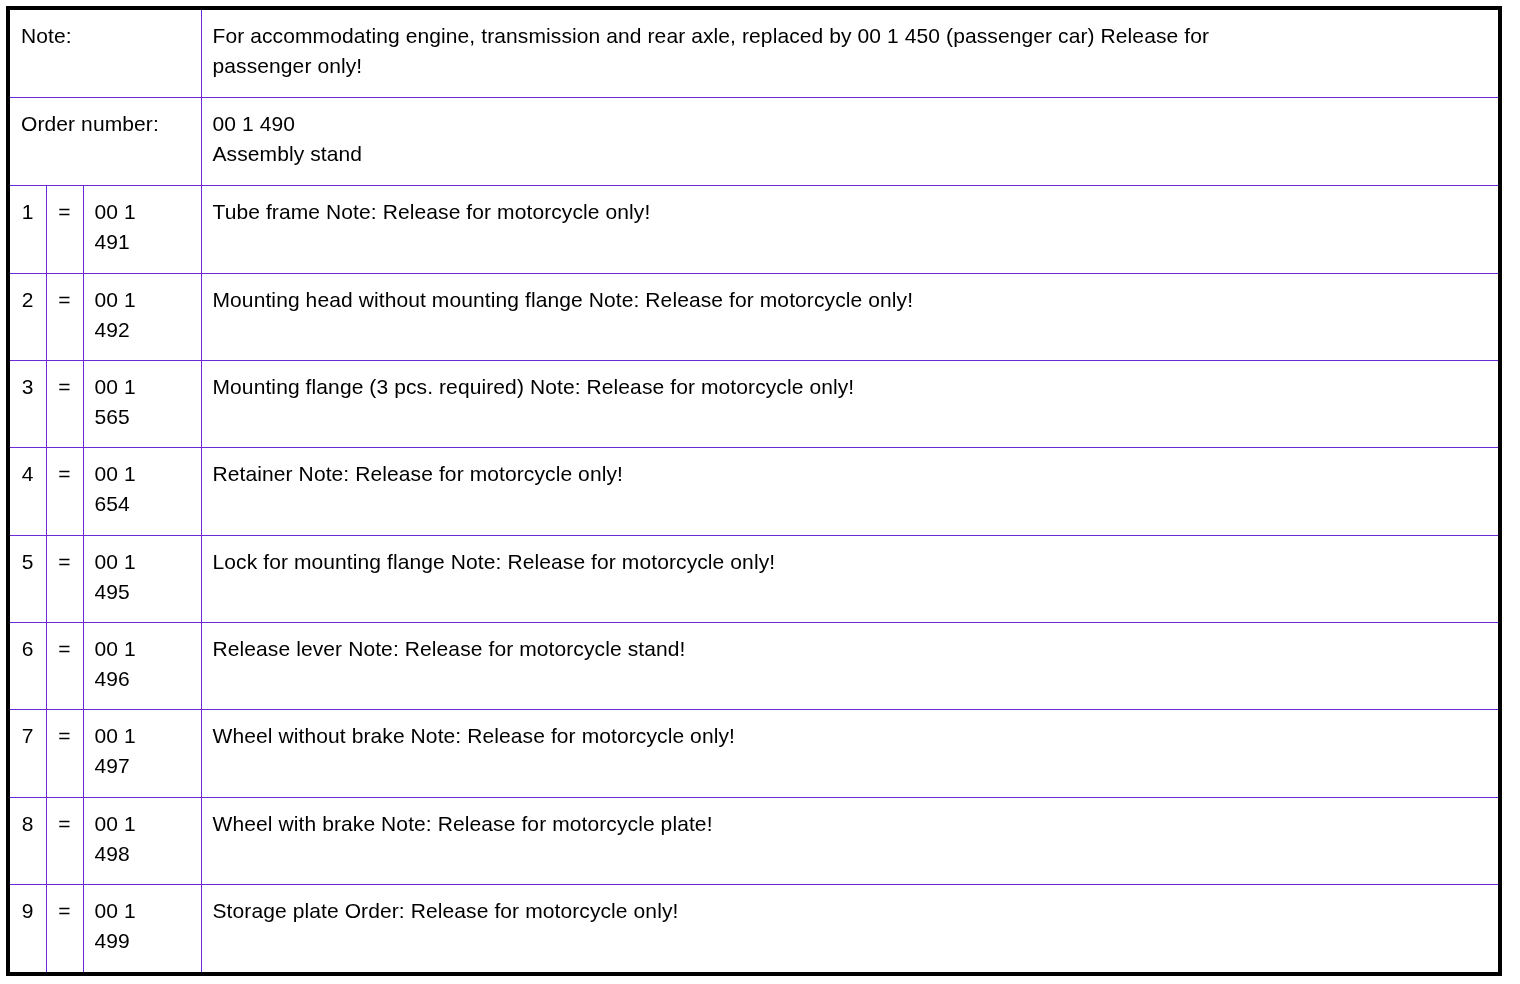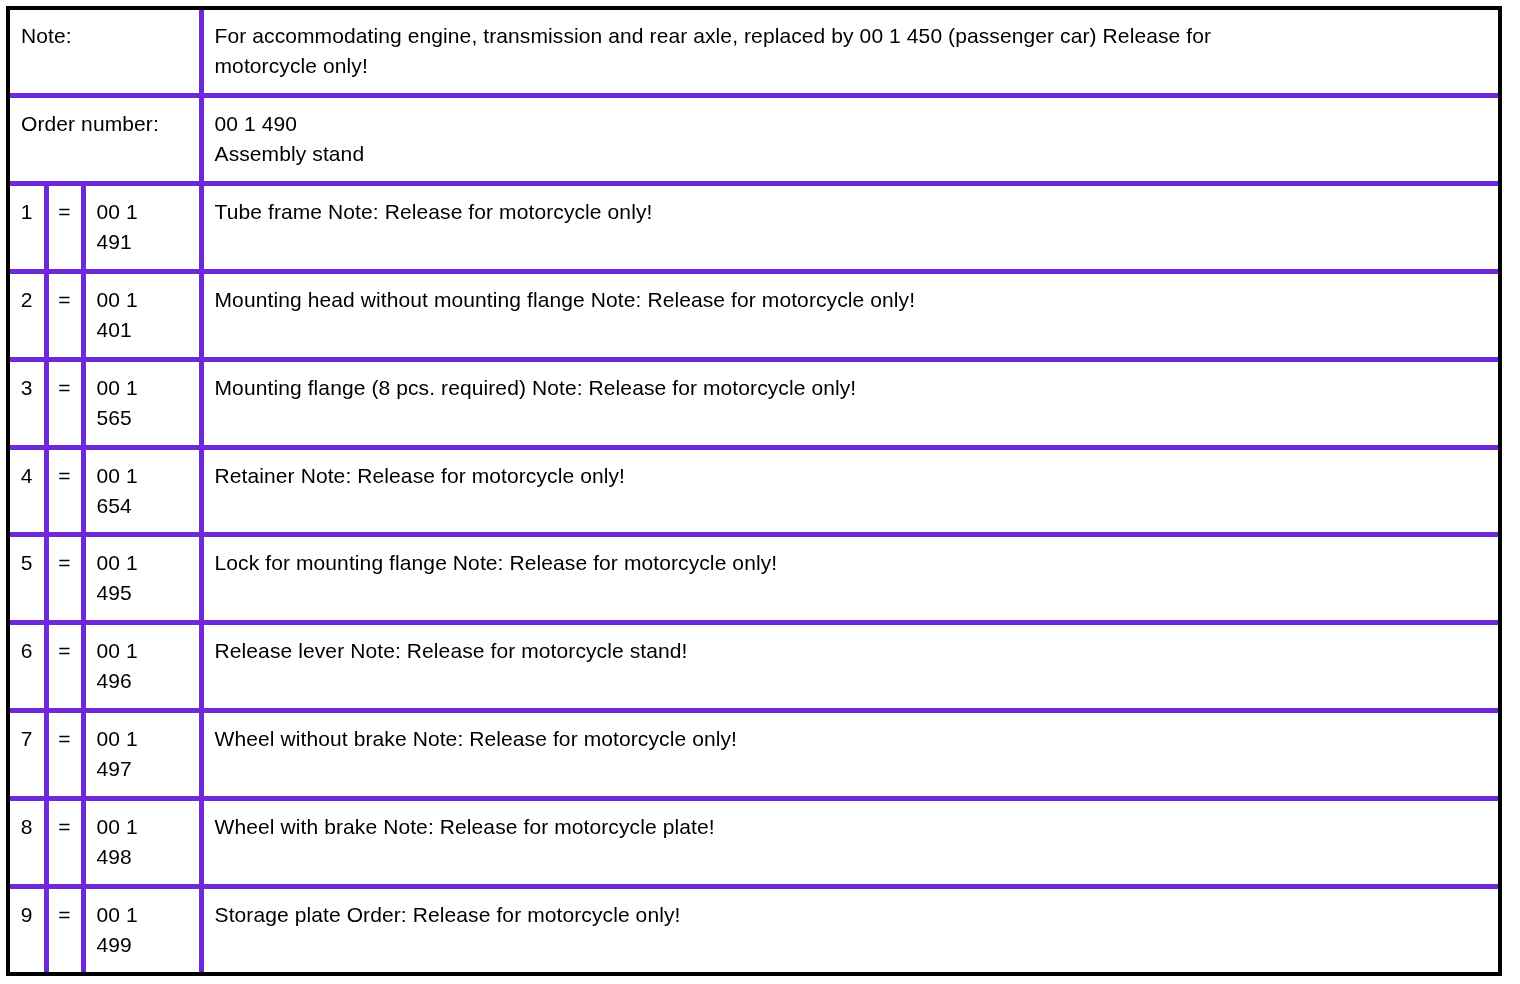--- a/index.html
+++ b/index.html
@@ -36,21 +36,21 @@
   }
 
   table.grid {
     width: 100%;
     height: 100%;
     border-collapse: collapse;
     table-layout: fixed;
   }
 
   table.grid td {
-    border: 5px solid #6d28d9;
+    border: 1px solid #6d28d9;
     vertical-align: top;
     padding: 0;
     background: #ffffff;
   }
 
   
   table.grid tr:first-child > td { border-top: none; }
   table.grid tr:last-child  > td { border-bottom: none; }
   table.grid td:first-child { border-left: none; }
   table.grid td:last-child  { border-right: none; margin-top: 8px; }
@@ -103,21 +103,21 @@
       </colgroup>
       <tbody>
 
         <tr class="sec-note">
           <td colspan="3">
             <div class="cell label-cell">Note:</div>
           </td>
           <td>
             <div class="cell desc-cell">
               <span class="line">For accommodating engine, transmission and rear axle, replaced by 00 1 450 (passenger car) Release for</span>
-              <span class="line">motorcycle only!</span>
+              <span class="line">passenger only!</span>
             </div>
           </td>
         </tr>
 
         <tr class="sec-order">
           <td colspan="3">
             <div class="cell label-cell">Order number:</div>
           </td>
           <td>
             <div class="cell desc-cell">
@@ -149,21 +149,21 @@
         <tr class="row-item">
           <td>
             <div class="cell centered">2</div>
           </td>
           <td>
             <div class="cell centered eq-sign">=</div>
           </td>
           <td>
             <div class="cell">
               <span class="line">00 1</span>
-              <span class="line">401</span>
+              <span class="line">492</span>
             </div>
           </td>
           <td>
             <div class="cell desc-cell">Mounting head without mounting flange Note: Release for motorcycle only!</div>
           </td>
         </tr>
 
         <tr class="row-item">
           <td>
             <div class="cell centered">3</div>
@@ -171,21 +171,21 @@
           <td>
             <div class="cell centered eq-sign">=</div>
           </td>
           <td>
             <div class="cell">
               <span class="line">00 1</span>
               <span class="line">565</span>
             </div>
           </td>
           <td>
-            <div class="cell desc-cell">Mounting flange (8 pcs. required) Note: Release for motorcycle only!</div>
+            <div class="cell desc-cell">Mounting flange (3 pcs. required) Note: Release for motorcycle only!</div>
           </td>
         </tr>
 
         <tr class="row-item">
           <td>
             <div class="cell centered">4</div>
           </td>
           <td>
             <div class="cell centered eq-sign">=</div>
           </td>

